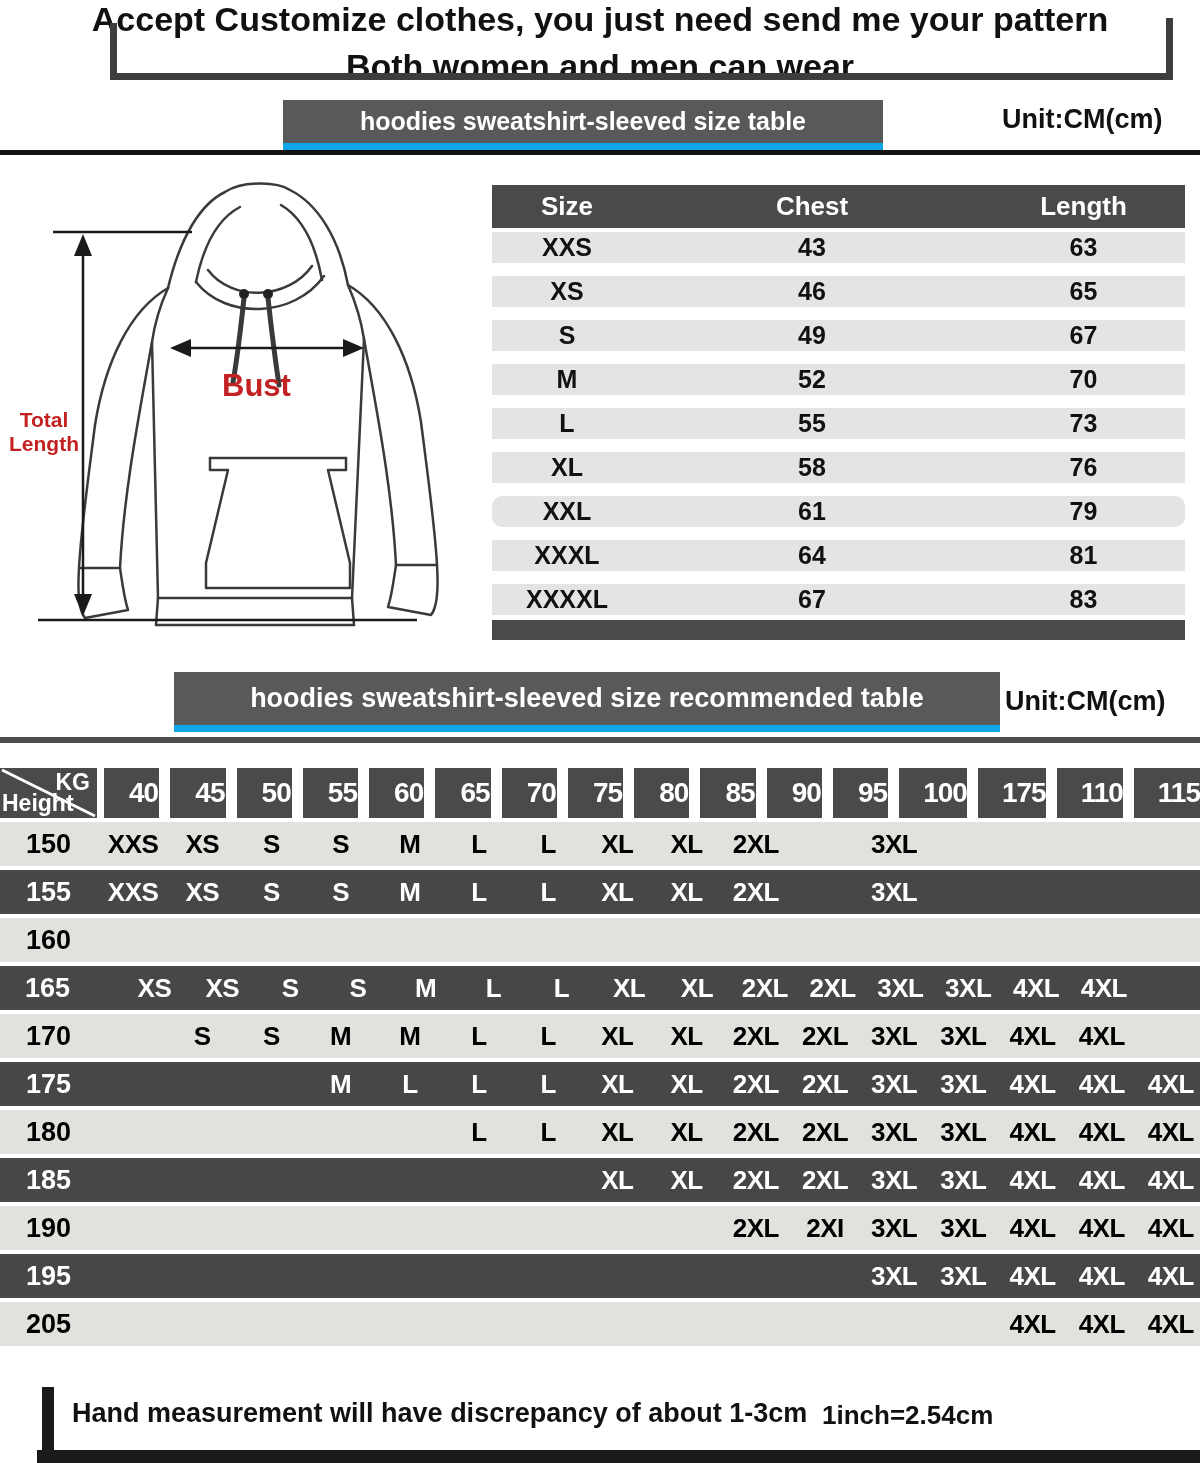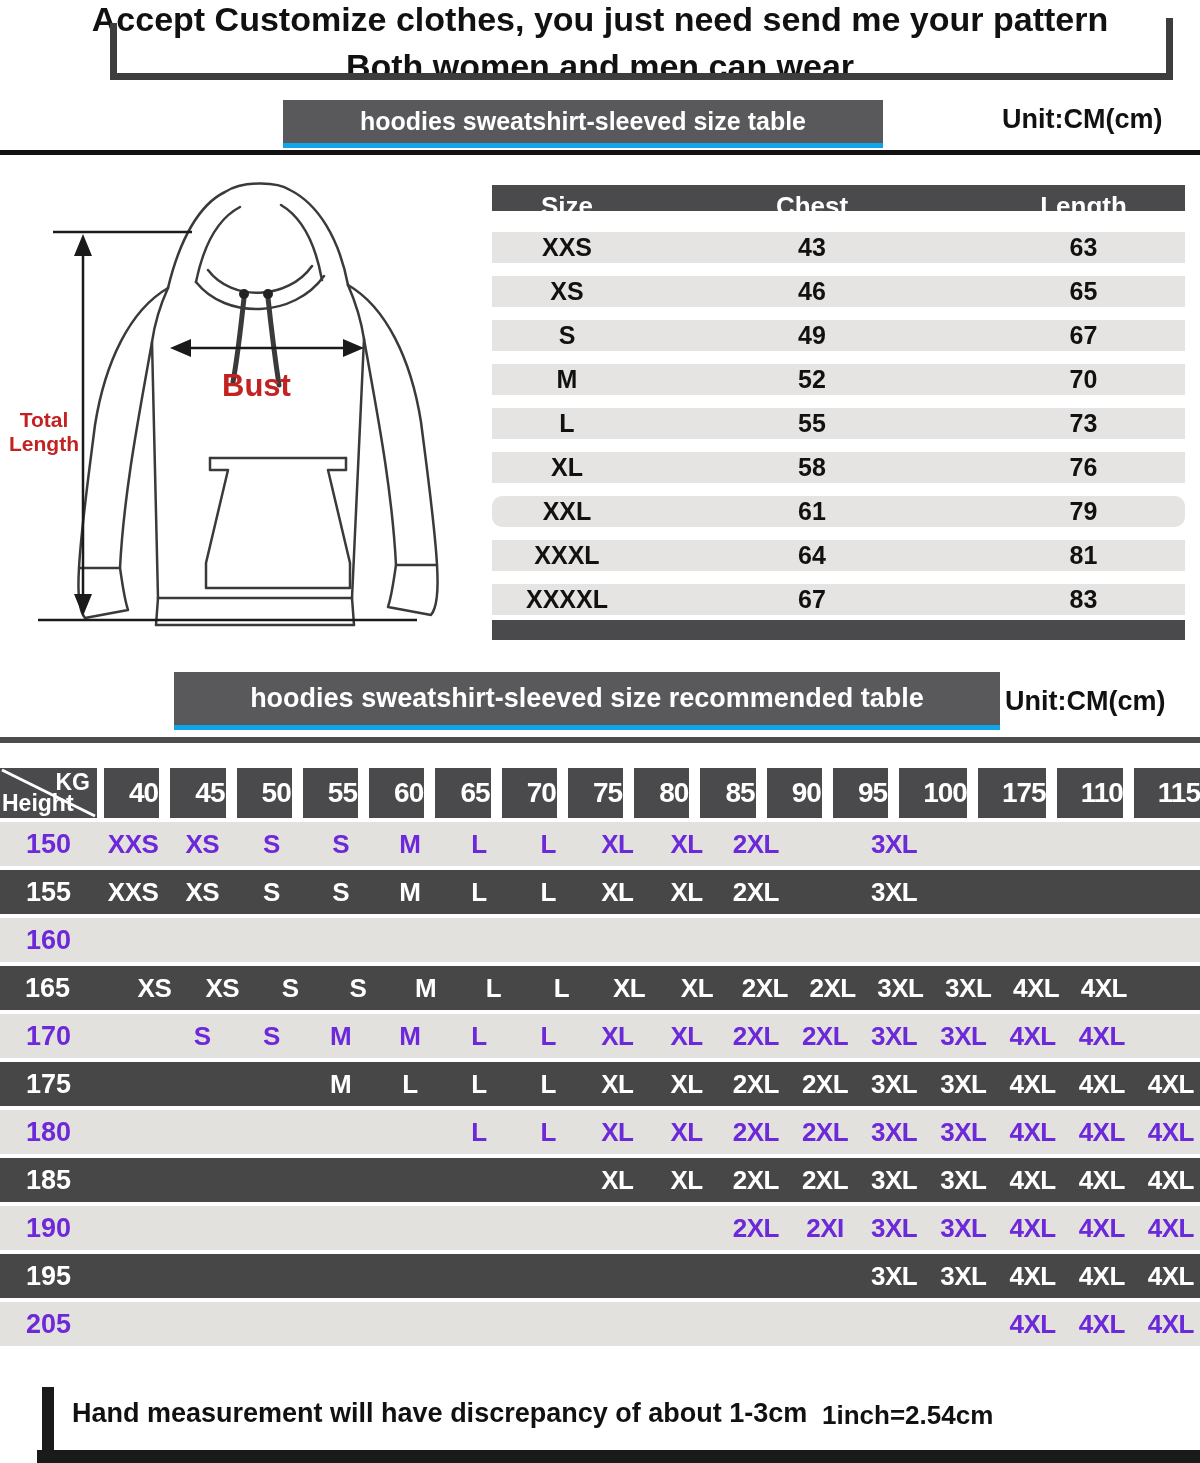--- a/index.html
+++ b/index.html
@@ -19,42 +19,42 @@
     font-family:"Liberation Sans", sans-serif;color:var(--ink);
   }
   .abs{position:absolute;}
   
   .hline{width:100%;text-align:center;font-weight:700;font-size:34px;letter-spacing:0;color:#111;}
   .frame{background:var(--frame);}
   
   .banner{
     background:var(--banner);color:#fff;font-weight:700;
     display:flex;align-items:center;justify-content:center;
-    border-bottom:5px solid #0ea5e9;
+    border-bottom:7px solid #0ea5e9;
   }
   .unit{font-weight:700;font-size:27px;color:#111;}
   
   .t1{left:492px;top:185px;width:693px;height:455px;}
-  .t1-head{position:absolute;left:0;top:0;width:693px;height:26px;background:var(--headbox);
+  .t1-head{position:absolute;left:0;top:0;width:693px;height:43px;background:var(--headbox);
     display:flex;color:#fff;font-weight:700;font-size:26px;line-height:43px;}
   .t1-row{position:absolute;left:0;width:693px;height:31px;background:var(--rowlight);
     display:flex;font-weight:700;font-size:25px;line-height:31px;color:#111;}
   .t1c1{width:150px;text-align:center;}
   .t1c2{width:340px;text-align:center;}
   .t1c3{width:203px;text-align:center;}
   .t1-foot{position:absolute;left:0;top:435px;width:693px;height:20px;background:var(--headbox);}
   
   .m-corner{left:0;top:768px;width:97px;height:50px;background:var(--headbox);}
   .m-corner .kg{position:absolute;right:7px;top:1px;color:#fff;font-weight:700;font-size:23px;}
   .m-corner .ht{position:absolute;left:2px;bottom:1px;color:#fff;font-weight:700;font-size:23px;}
   .m-head{left:104px;top:768px;width:1096px;height:50px;display:flex;gap:11px;}
   .mh-cell{flex:1;background:var(--headbox);color:#fff;font-weight:700;font-size:28px;
     line-height:50px;text-align:center;letter-spacing:-1px;padding-left:24px;}
   .m-row{position:absolute;left:0;width:1200px;height:44px;display:flex;
-    font-weight:700;font-size:26px;line-height:44px;background:var(--mlight);color:#6d28d9;}
+    font-weight:700;font-size:26px;line-height:44px;background:var(--mlight);color:#000000;}
   .m-row.dark{background:var(--mdark);color:#fff;}
   .m-label{width:97px;text-align:center;font-size:27px;}
   .m-cells{width:1096px;margin-left:7px;display:flex;gap:11px;}
   .m-cell{flex:1;text-align:center;letter-spacing:-0.5px;white-space:nowrap;}
   
   .redlab{color:var(--red);font-weight:700;}
   
   .note{font-weight:700;font-size:27px;color:#111;}
 </style>
 </head>

